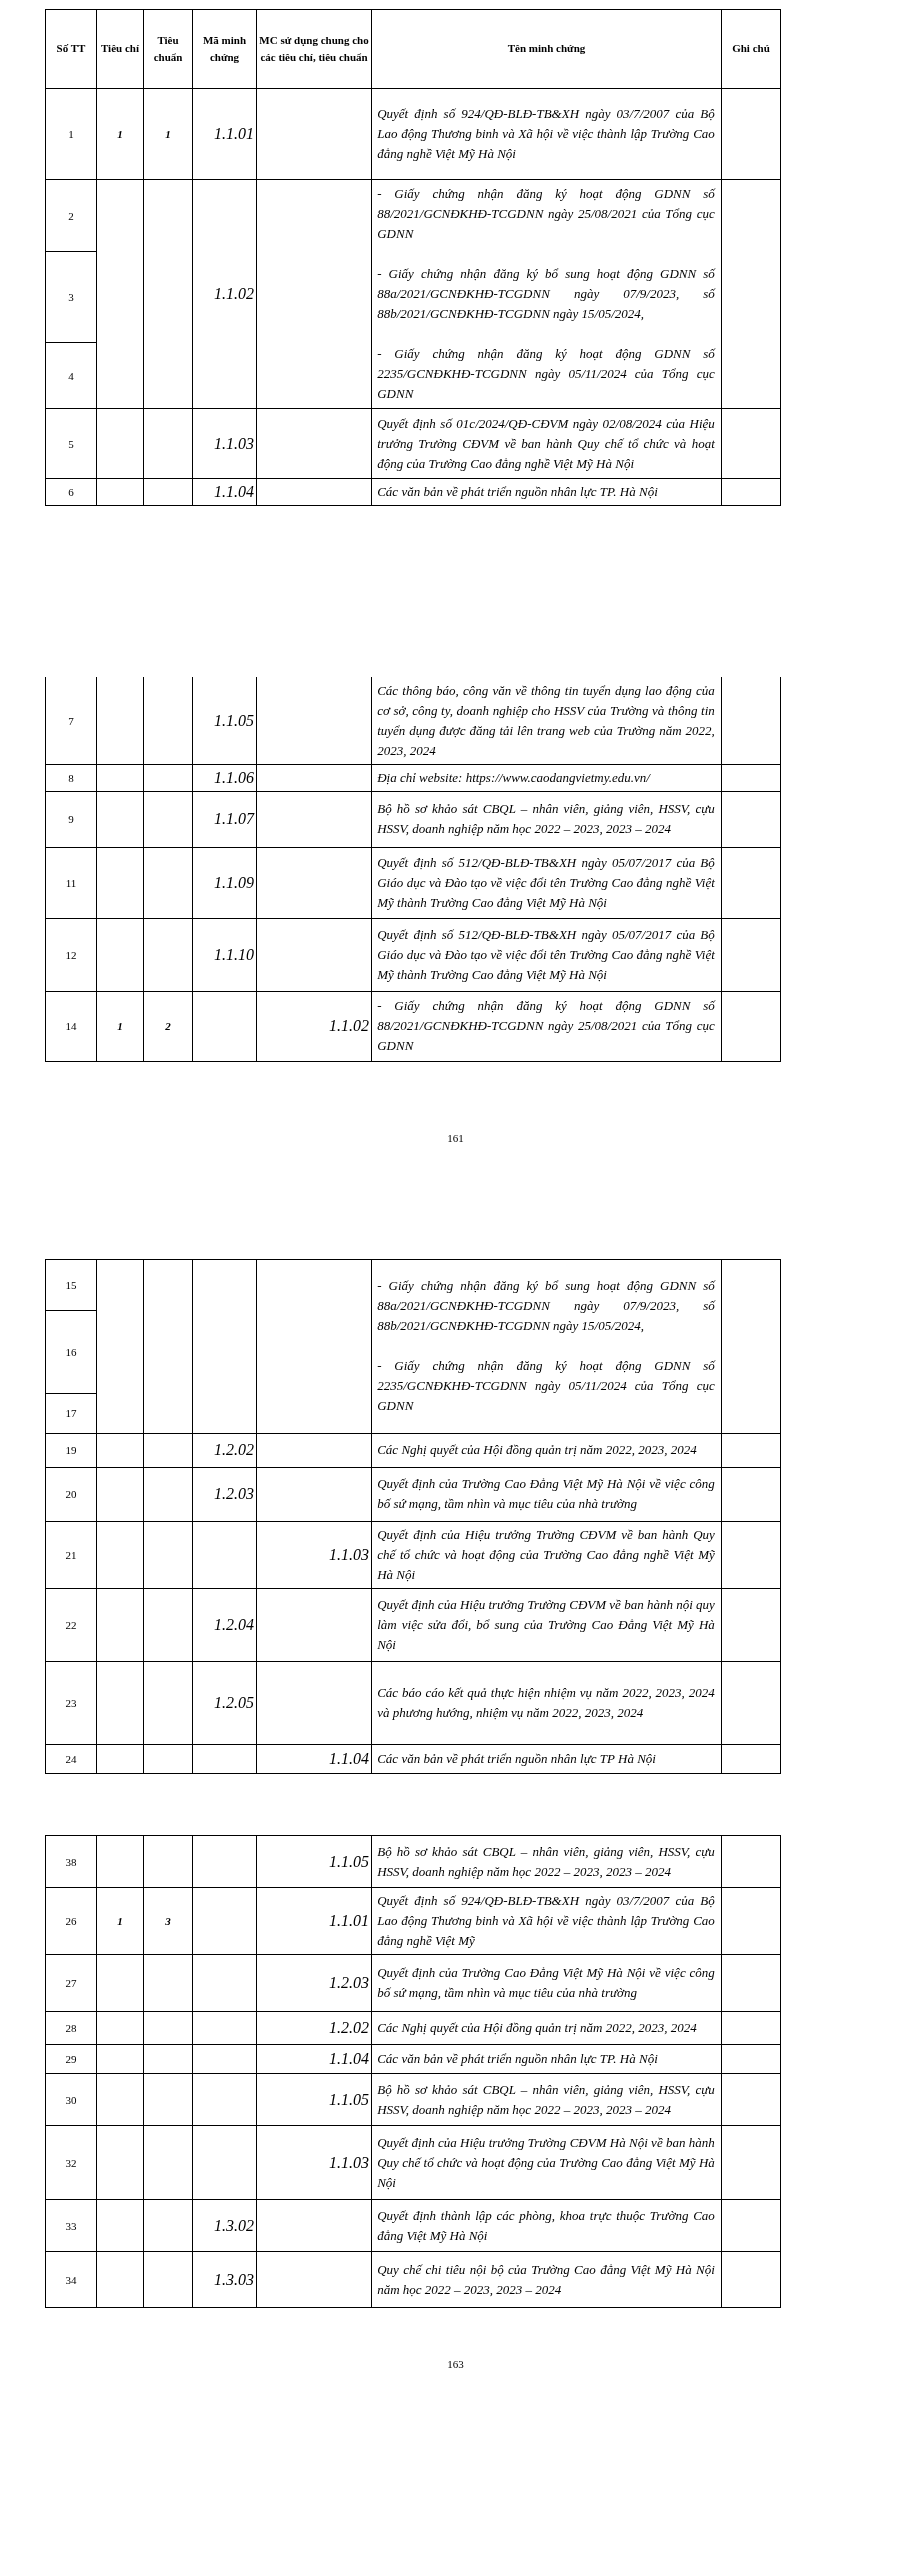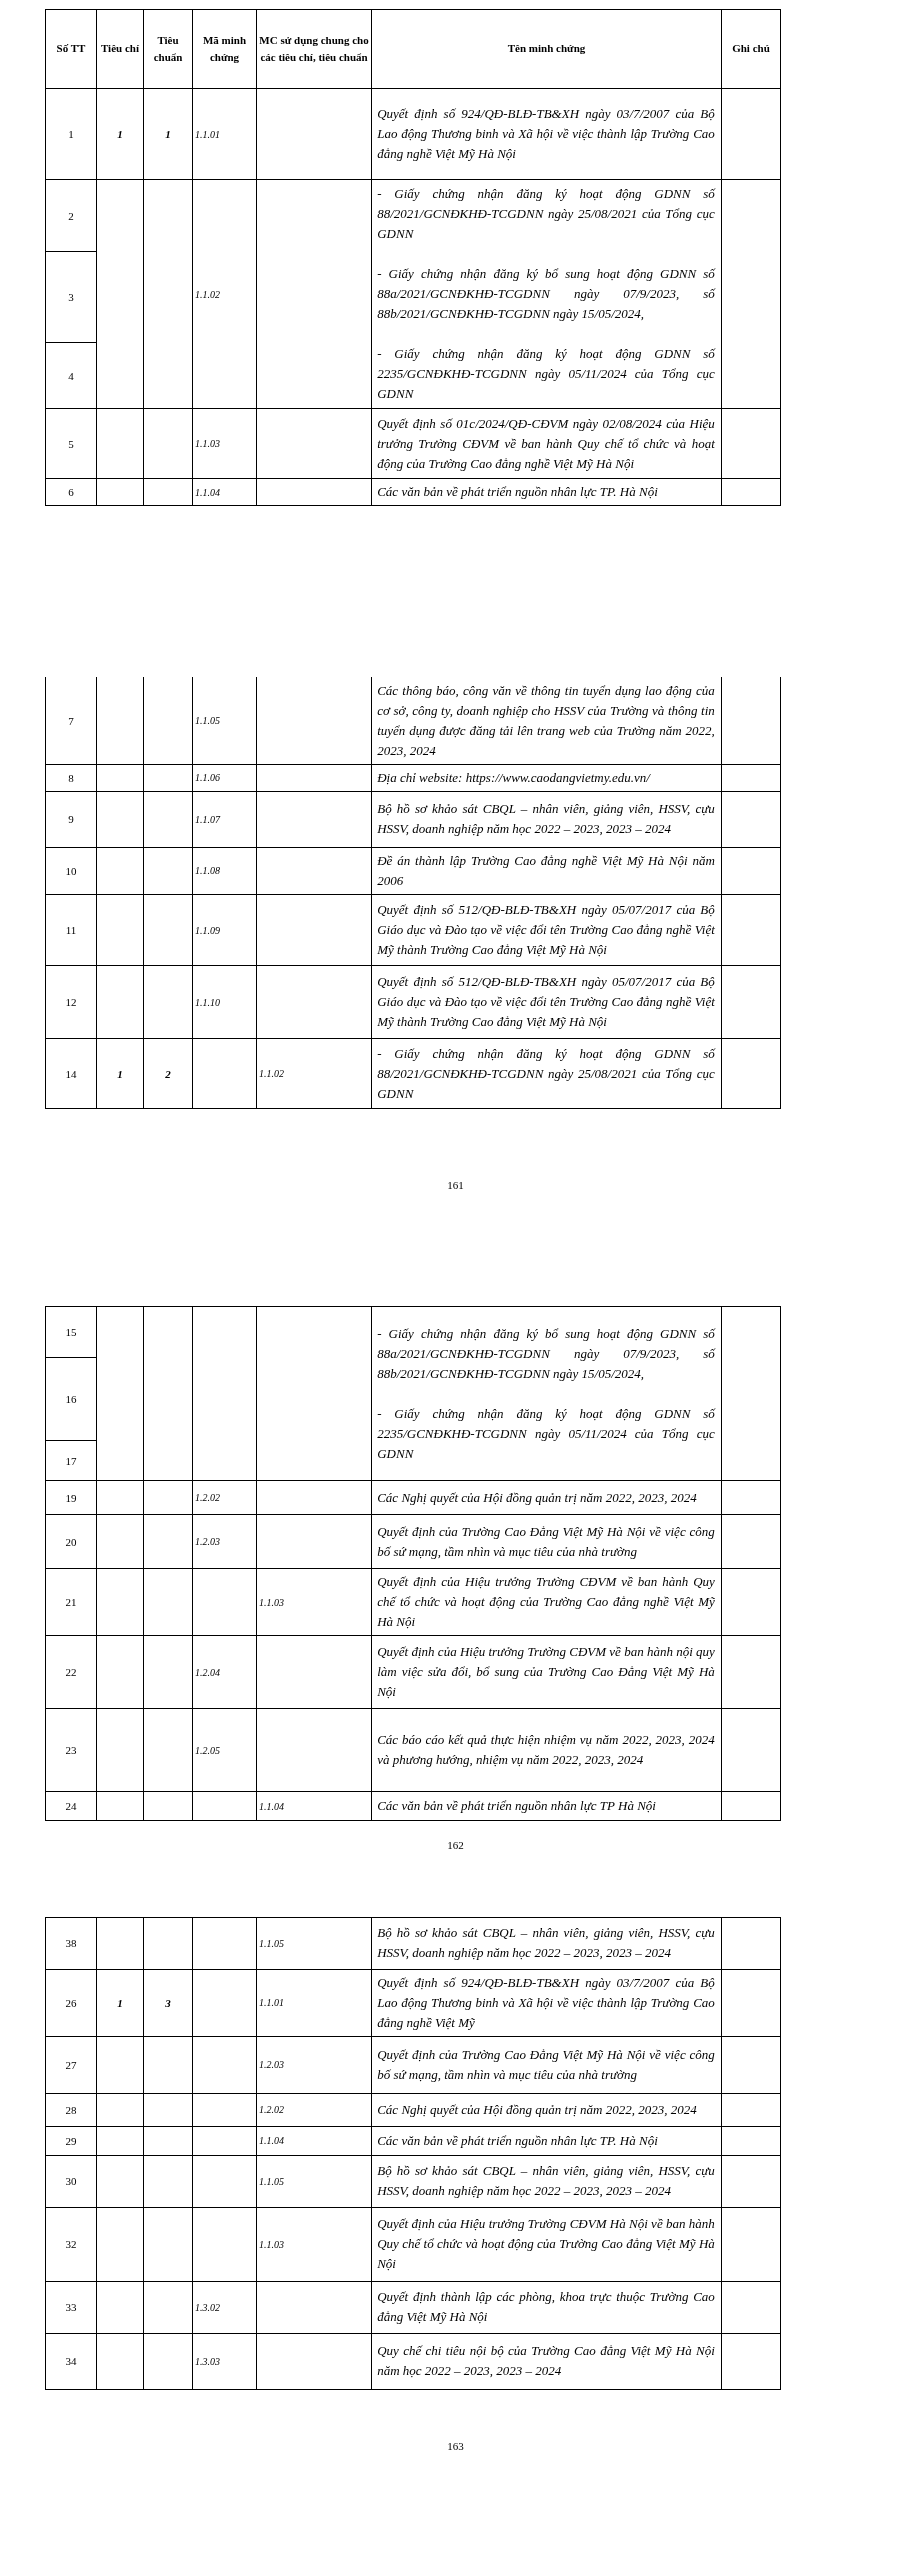--- a/index.html
+++ b/index.html
@@ -36,21 +36,21 @@
   }
   .tbl th {
     font-size:11px;
     font-weight:bold;
     text-align:center;
     line-height:17.7px;
     padding:3.1px 2.1px;
   }
   td.num { text-align:center; font-size:11px; font-style:normal; }
   td.tcb { text-align:center; font-size:11px; font-style:italic; font-weight:bold; }
-  td.code { text-align:left; font-size:10px; font-style:italic; }
+  td.code { text-align:right; font-size:16px; font-style:italic; }
   td.ten {
     font-size:13px;
     font-style:italic;
     text-align:justify;
     padding:3.1px 6.2px 3.1px 5.2px;
   }
   td.ten p { margin:0; line-height:20px; }
   td.ten p.gap { margin-top:20px; }
   td.note { }
   .pagenum {
@@ -177,31 +177,20 @@
       <td class="note"></td>
     </tr>
     <tr style="height:56px">
       <td class="num">9</td>
       <td class="tcb"></td>
       <td class="tcb"></td>
       <td class="code">1.1.07</td>
       <td class="code"></td>
       <td class="ten">
             <p>Bộ hồ sơ khảo sát CBQL – nhân viên, giảng viên, HSSV, cựu HSSV, doanh nghiệp năm học 2022 – 2023, 2023 – 2024</p>
-          </td>
-      <td class="note"></td>
-    </tr>
-    <tr style="height:44px">
-      <td class="num">10</td>
-      <td class="tcb"></td>
-      <td class="tcb"></td>
-      <td class="code">1.1.08</td>
-      <td class="code"></td>
-      <td class="ten">
-            <p>Đề án thành lập Trường Cao đẳng nghề Việt Mỹ Hà Nội năm 2006</p>
           </td>
       <td class="note"></td>
     </tr>
     <tr style="height:71px">
       <td class="num">11</td>
       <td class="tcb"></td>
       <td class="tcb"></td>
       <td class="code">1.1.09</td>
       <td class="code"></td>
       <td class="ten">
@@ -327,21 +316,20 @@
       <td class="code"></td>
       <td class="code">1.1.04</td>
       <td class="ten">
             <p>Các văn bản về phát triển nguồn nhân lực TP Hà Nội</p>
           </td>
       <td class="note"></td>
     </tr>
   </tbody>
     </table>
 
-  <div class="pagenum pn162">162</div>
 
   <table class="tbl t4">
     <colgroup>
       <col style="width:51px">
         <col style="width:47px">
         <col style="width:49px">
       <col style="width:64px">
         <col style="width:115px">
         <col style="width:350px">
         <col style="width:59px">

